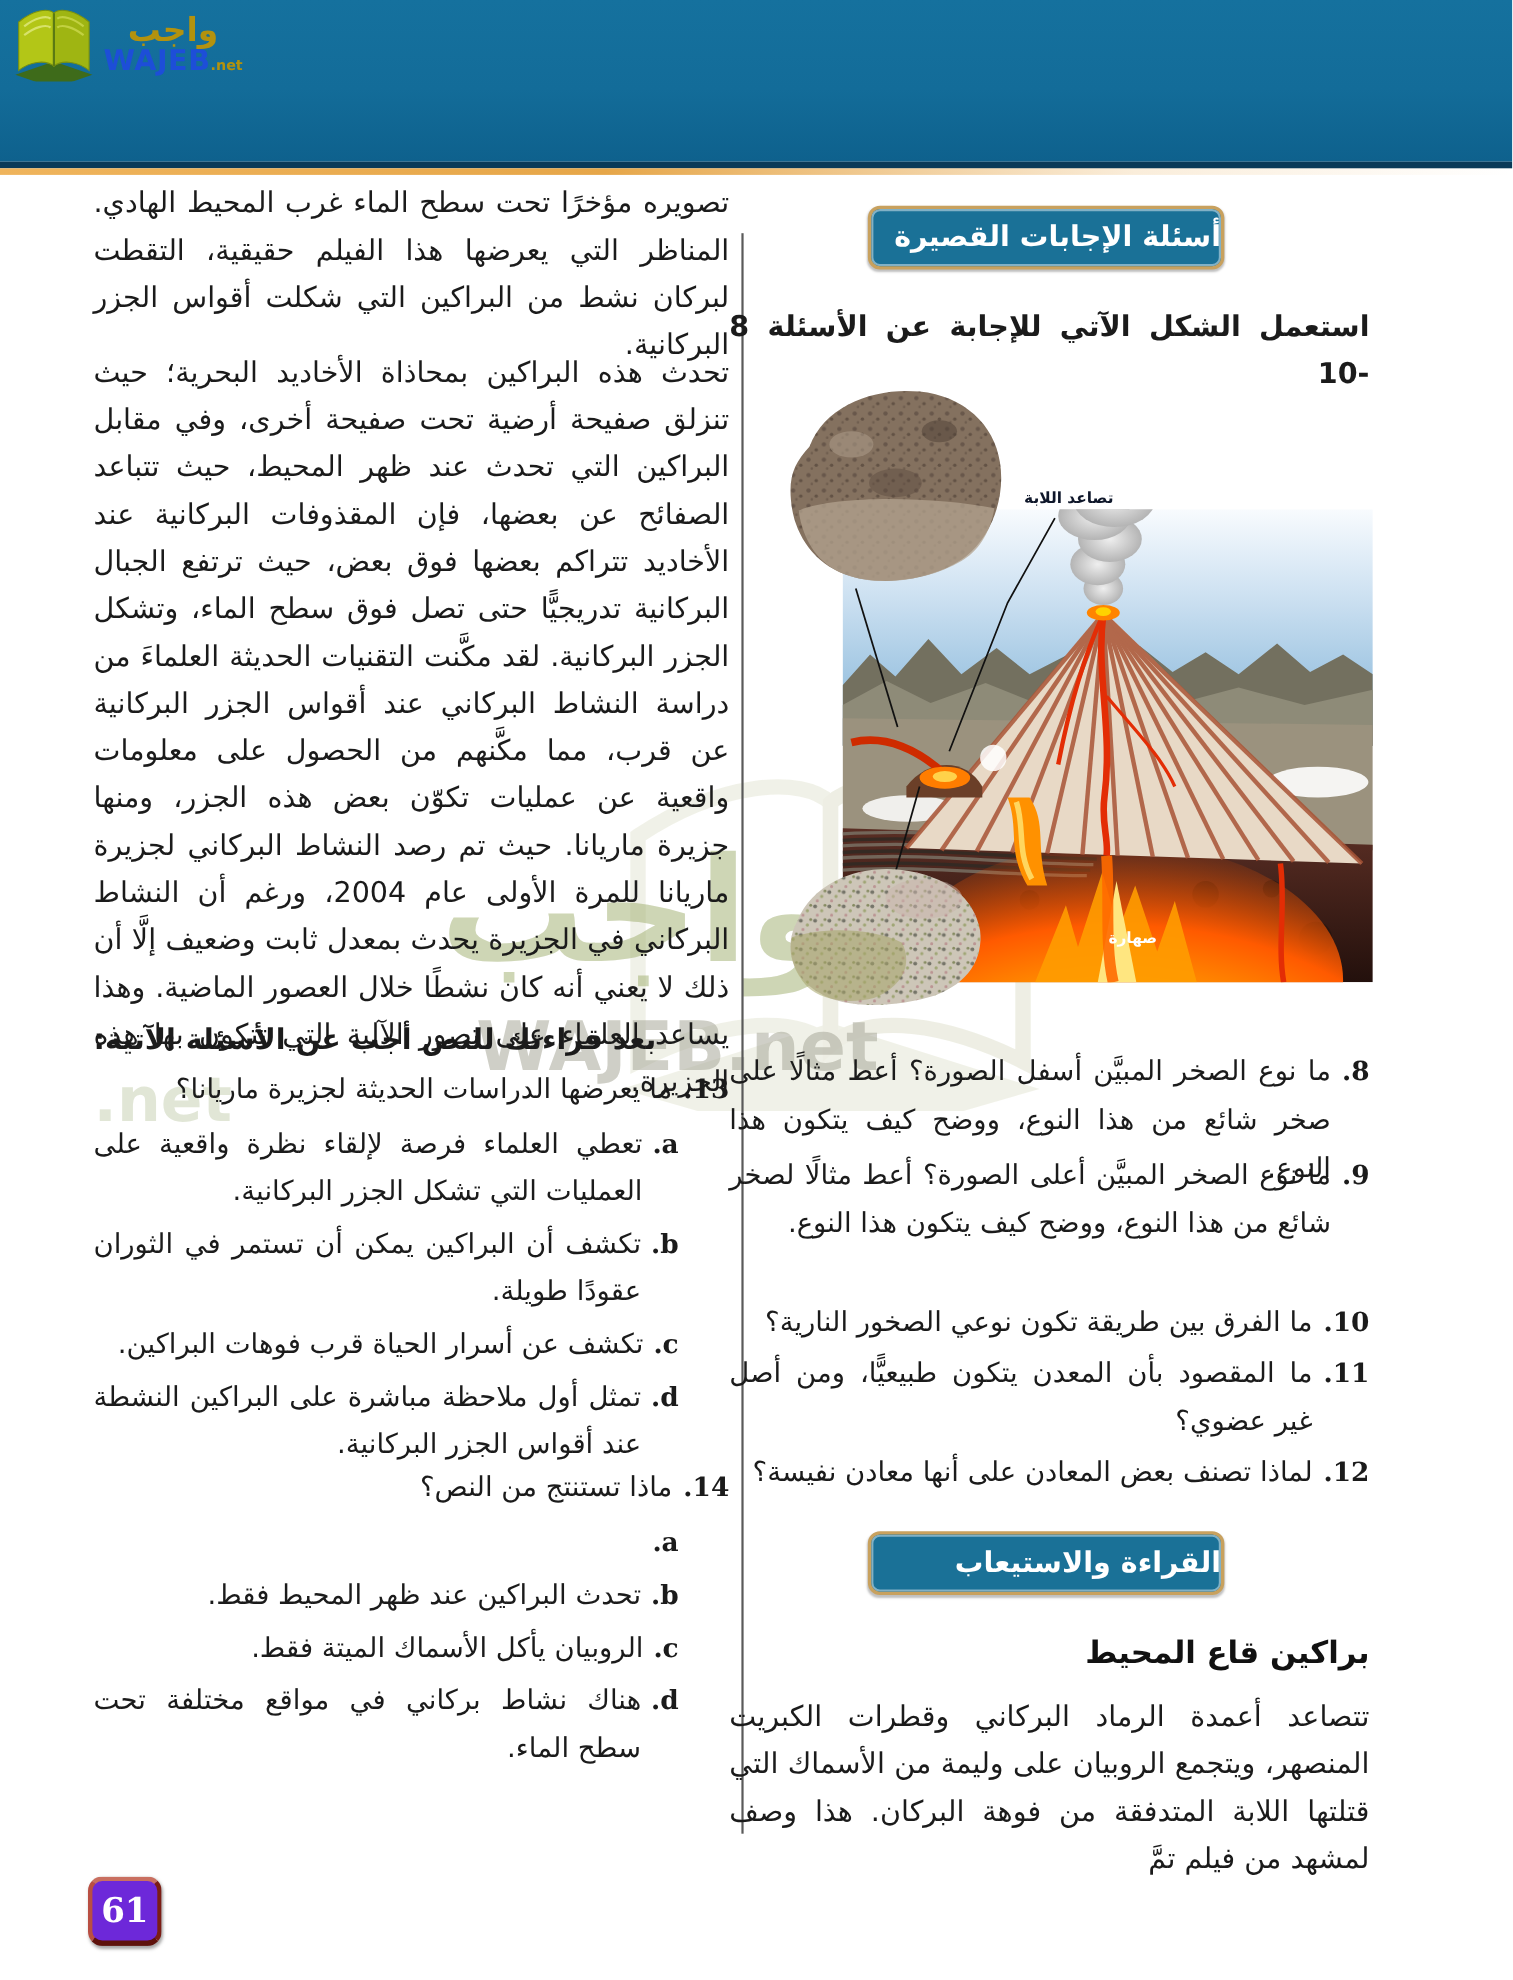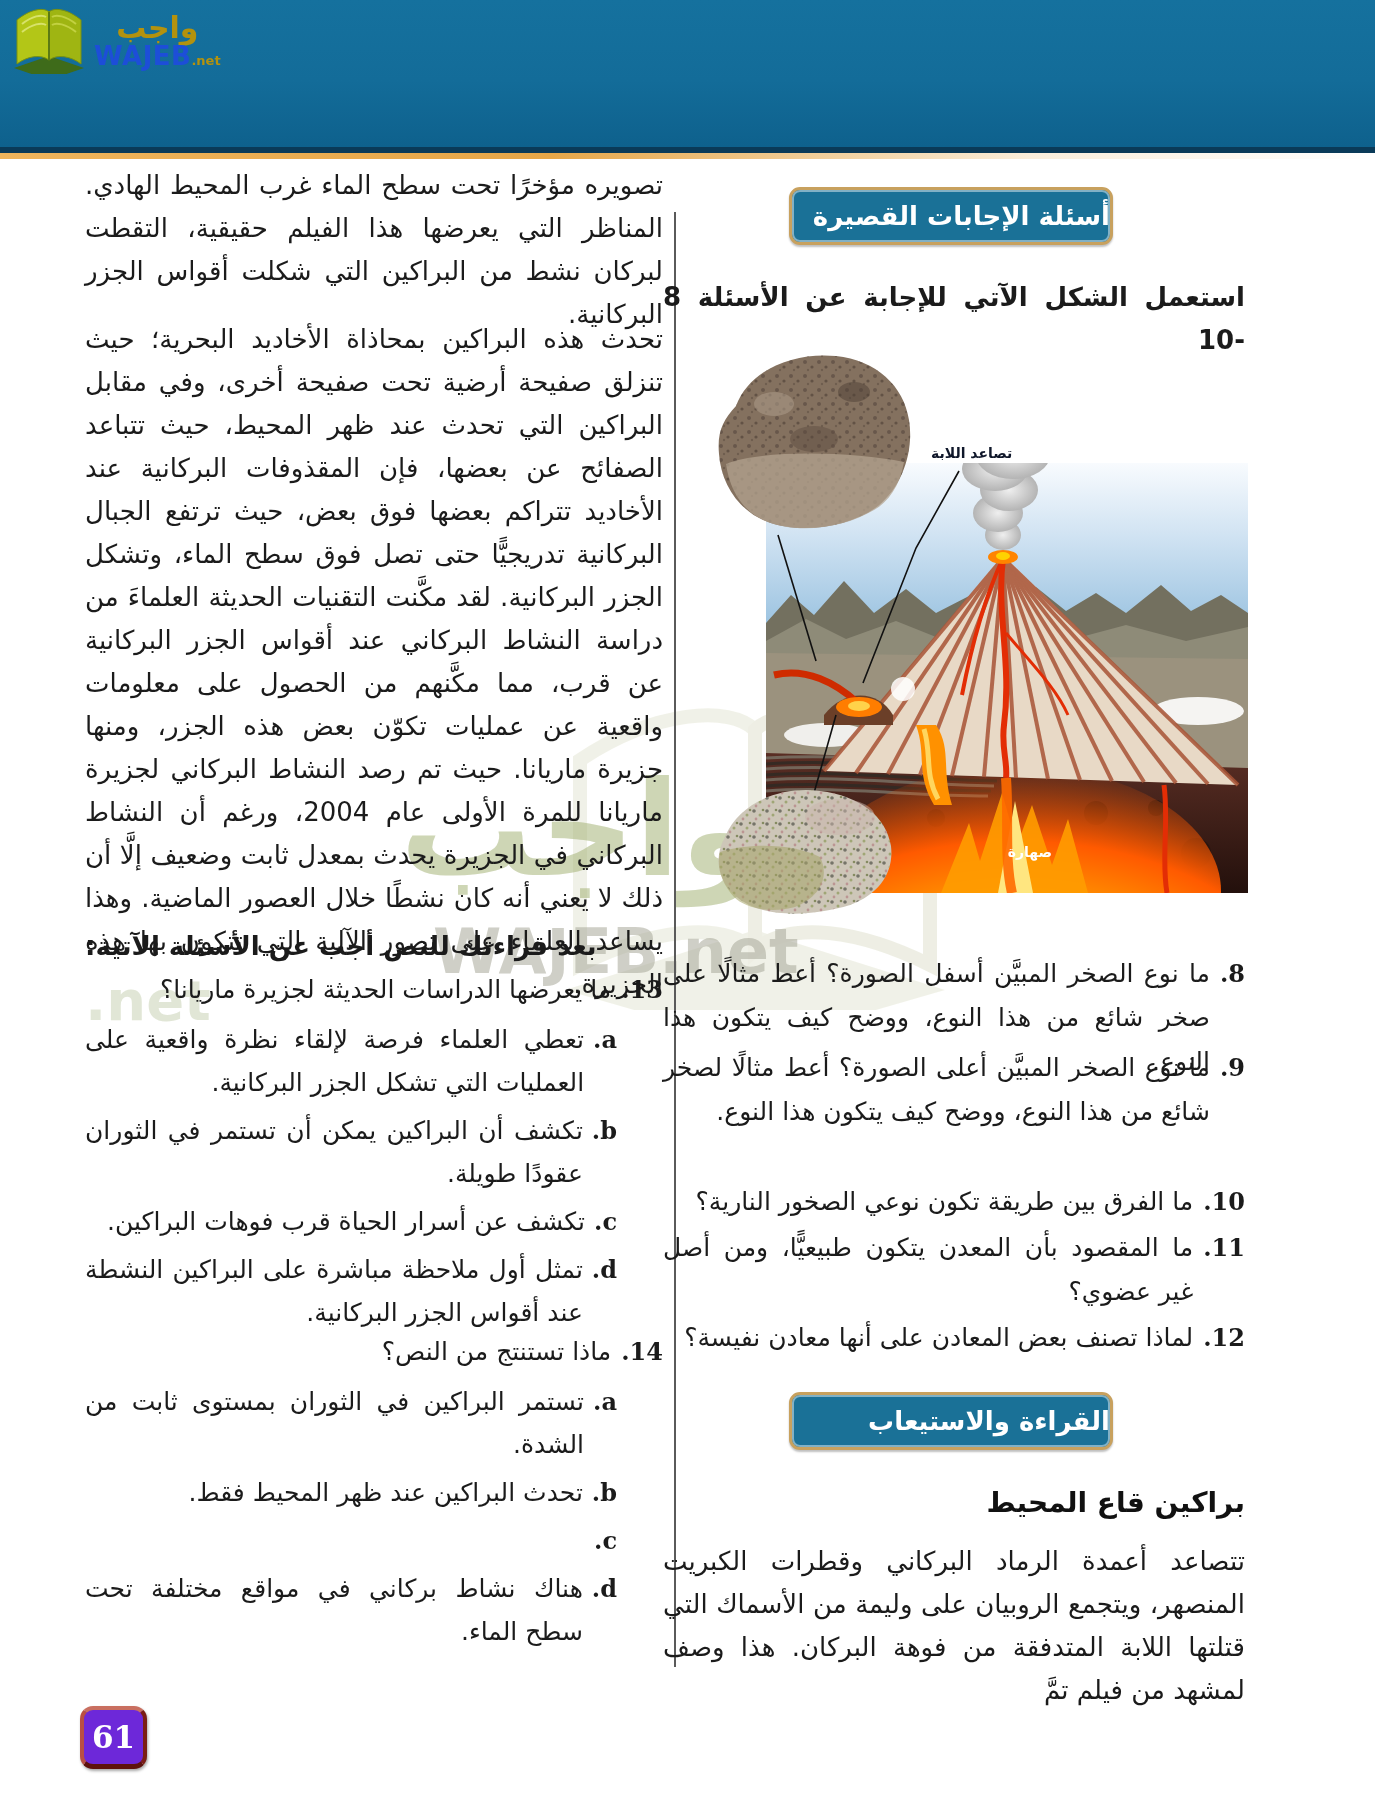--- a/index.html
+++ b/index.html
@@ -307,28 +307,28 @@
     </div>
 
     <div class="blk" style="top:1330px;">
       <div class="q">
         <span class="qnum">14.</span>
         <span class="qtext">ماذا تستنتج من النص؟</span>
       </div>
       <div class="opts">
         <div class="opt">
           <span class="optletter">a.</span>
-          <span class="opttext">تستمر البراكين في الثوران بمستوى ثابت من الشدة.</span>
         </div>
         <div class="opt">
           <span class="optletter">b.</span>
           <span class="opttext">تحدث البراكين عند ظهر المحيط فقط.</span>
         </div>
         <div class="opt">
           <span class="optletter">c.</span>
+          <span class="opttext">الروبيان يأكل الأسماك الميتة فقط.</span>
         </div>
         <div class="opt">
           <span class="optletter">d.</span>
           <span class="opttext">هناك نشاط بركاني في مواقع مختلفة تحت سطح الماء.</span>
         </div>
       </div>
     </div>
   </div>
 
   <div class="badge">

